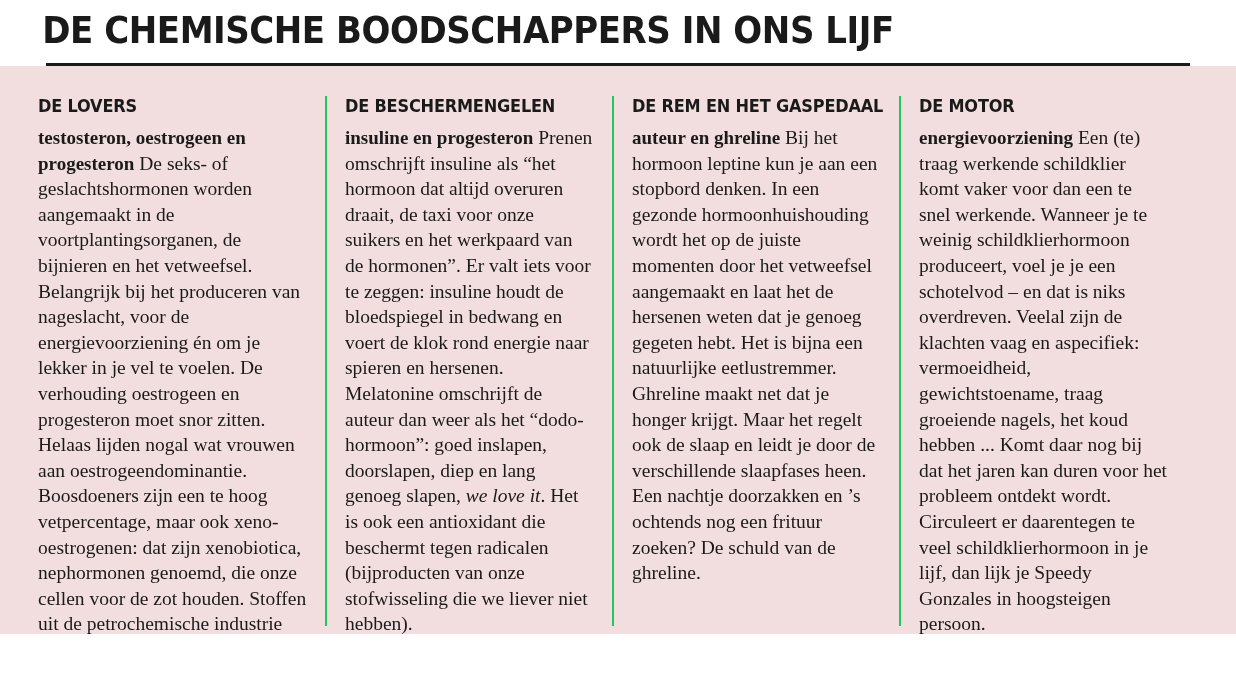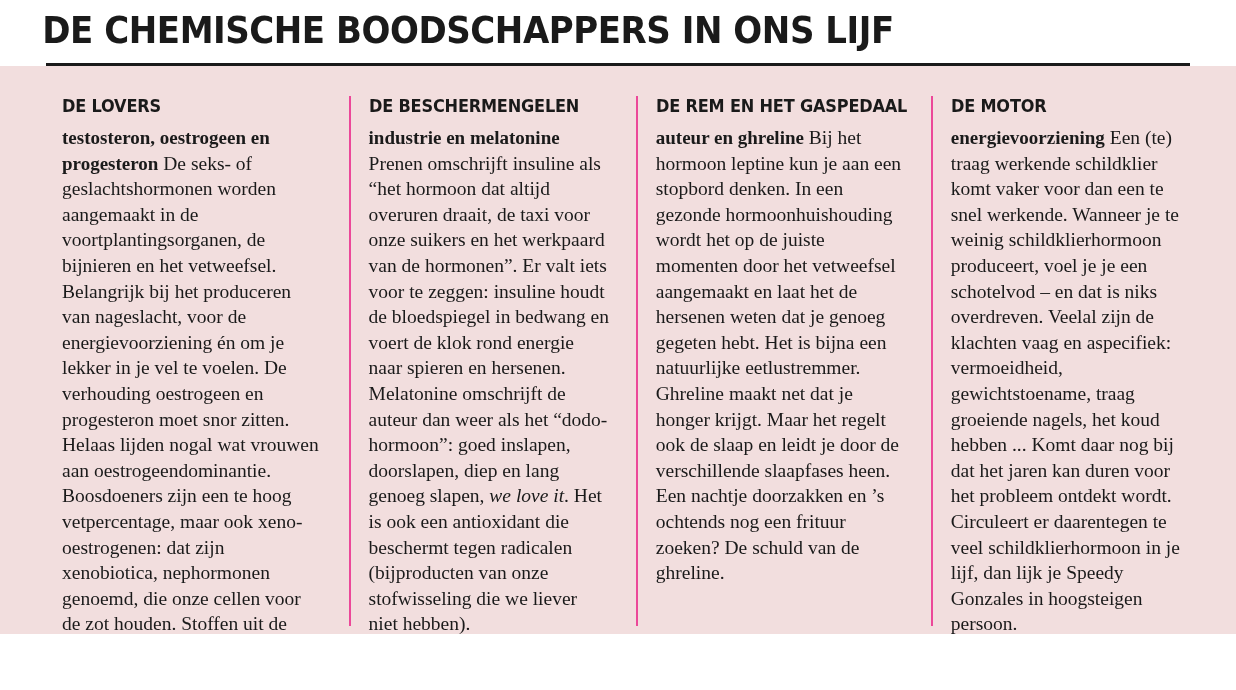--- a/index.html
+++ b/index.html
@@ -52,35 +52,35 @@
   .panel {
     position: absolute;
     left: 0;
     top: 66px;
     width: 1236px;
     height: 568px;
     background: #f2dede;
   }
   .columns {
     position: absolute;
-    left: 62px;
+    left: 38px;
     top: 96px;
     width: 1148px;
     height: 530px;
     display: flex;
-    gap: 8px;
+    gap: 0;
   }
   .col {
     width: 287px;
     padding-right: 18px;
     box-sizing: border-box;
     position: relative;
   }
   .col + .col {
-    border-left: 2px solid #ec4899;
+    border-left: 2px solid #22c55e;
     padding-left: 18px;
     width: 287px;
   }
   .kicker {
     font-family: "DejaVu Sans", sans-serif;
     font-weight: bold;
     font-size: 17px;
     letter-spacing: -0.2px;
     color: #1a1a1a;
     margin: 0 0 9px 0;
@@ -136,21 +136,21 @@
       <div class="kicker">DE LOVERS</div>
       <div class="body">
         <span class="subhead">testosteron, oestrogeen en progesteron</span>
         <span>De seks- of geslachtshormonen worden aangemaakt in de voortplantingsorganen, de bijnieren en het vetweefsel. Belangrijk bij het produceren van nageslacht, voor de energievoorziening én om je lekker in je vel te voelen. De verhouding oestrogeen en progesteron moet snor zitten. Helaas lijden nogal wat vrouwen aan oestrogeendominantie. Boosdoeners zijn een te hoog vetpercentage, maar ook  xeno-oestrogenen: dat zijn xenobiotica, nephormonen genoemd, die onze cellen voor de zot houden. Stoffen uit de petrochemische industrie die in voeding belanden.</span>
       </div>
     </div>
 
     <div class="col">
       <div class="kicker">DE BESCHERMENGELEN</div>
       <div class="body">
-        <span class="subhead">industrie en melatonine</span>
+        <span class="subhead">insuline en progesteron</span>
         <span>Prenen omschrijft insuline als “het hormoon dat altijd overuren draait, de taxi voor onze suikers en het werkpaard van de hormonen”. Er valt iets voor te zeggen: insuline houdt de bloedspiegel in bedwang en voert de klok rond energie naar spieren en hersenen. Melatonine omschrijft de auteur dan weer als het “dodo-hormoon”: goed inslapen, doorslapen, diep en lang genoeg slapen, </span><em>we love it</em><span>. Het is ook een antioxidant die beschermt tegen radicalen (bijproducten van onze stofwisseling die we liever niet hebben).</span>
       </div>
     </div>
 
     <div class="col">
       <div class="kicker">DE REM EN HET GASPEDAAL</div>
       <div class="body">
         <span class="subhead">auteur en ghreline</span>
         <span>Bij het hormoon leptine kun je aan een stopbord denken. In een gezonde hormoonhuishouding wordt het op de juiste momenten door het vetweefsel aangemaakt en laat het de hersenen weten dat je genoeg gegeten hebt. Het is bijna een natuurlijke eetlustremmer. Ghreline maakt net dat je honger krijgt. Maar het regelt ook de slaap en leidt je door de verschillende slaapfases heen. Een nachtje doorzakken en ’s ochtends nog een frituur zoeken? De schuld van de ghreline.</span>
       </div>

